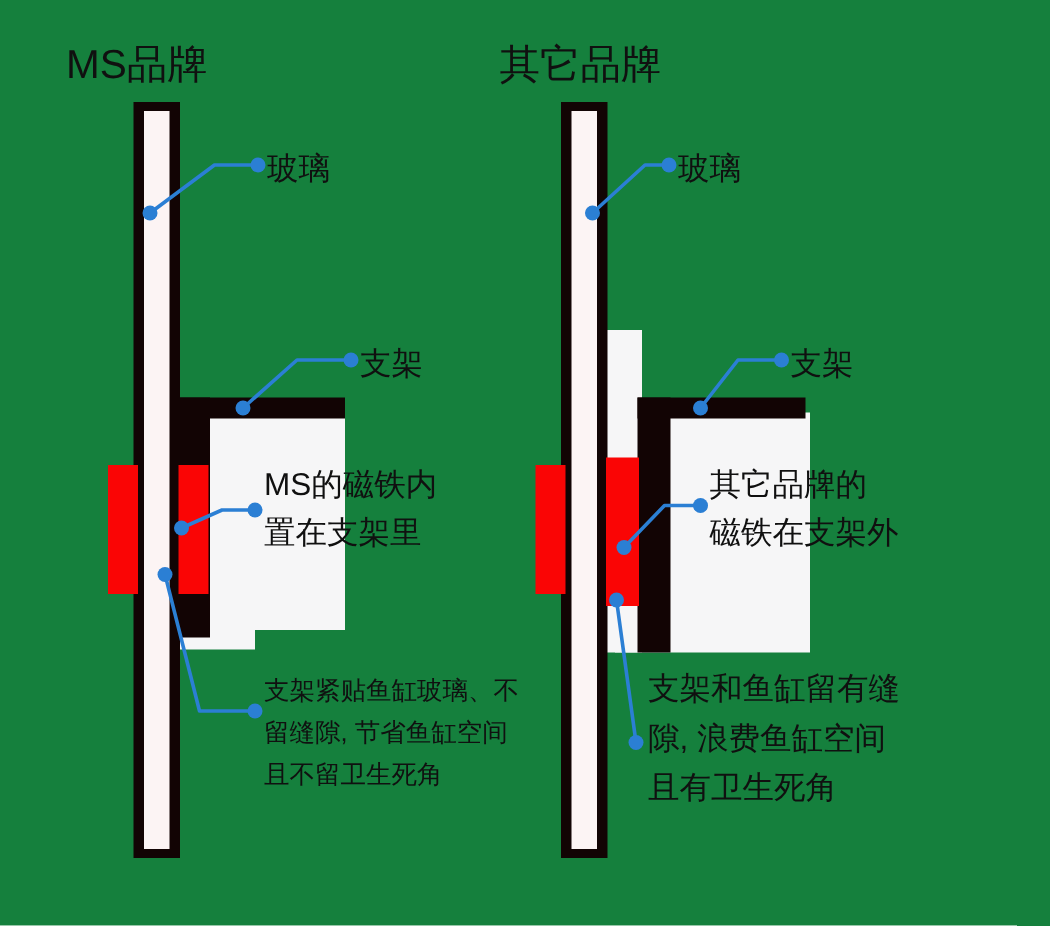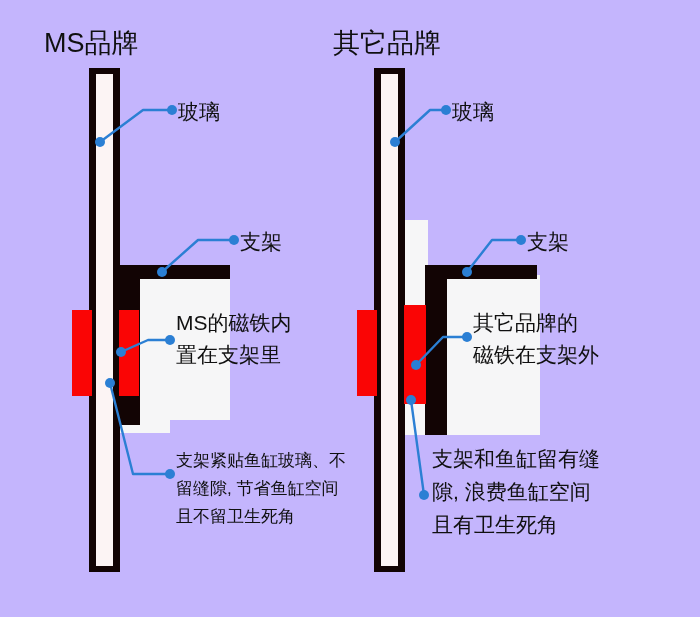--- a/index.html
+++ b/index.html
@@ -9,21 +9,21 @@
     background: #ffffff;
   }
   body {
     font-family: "Liberation Sans", "DejaVu Sans", sans-serif;
     color: #111111;
   }
   #diagram-root {
     position: relative;
     width: 700px;
     height: 617px;
-    background: #c4b5fd;
+    background: #15803d;
     overflow: hidden;
   }
   svg#diagram-svg {
     position: absolute;
     left: 0;
     top: 0;
     width: 700px;
     height: 617px;
     display: block;
   }

